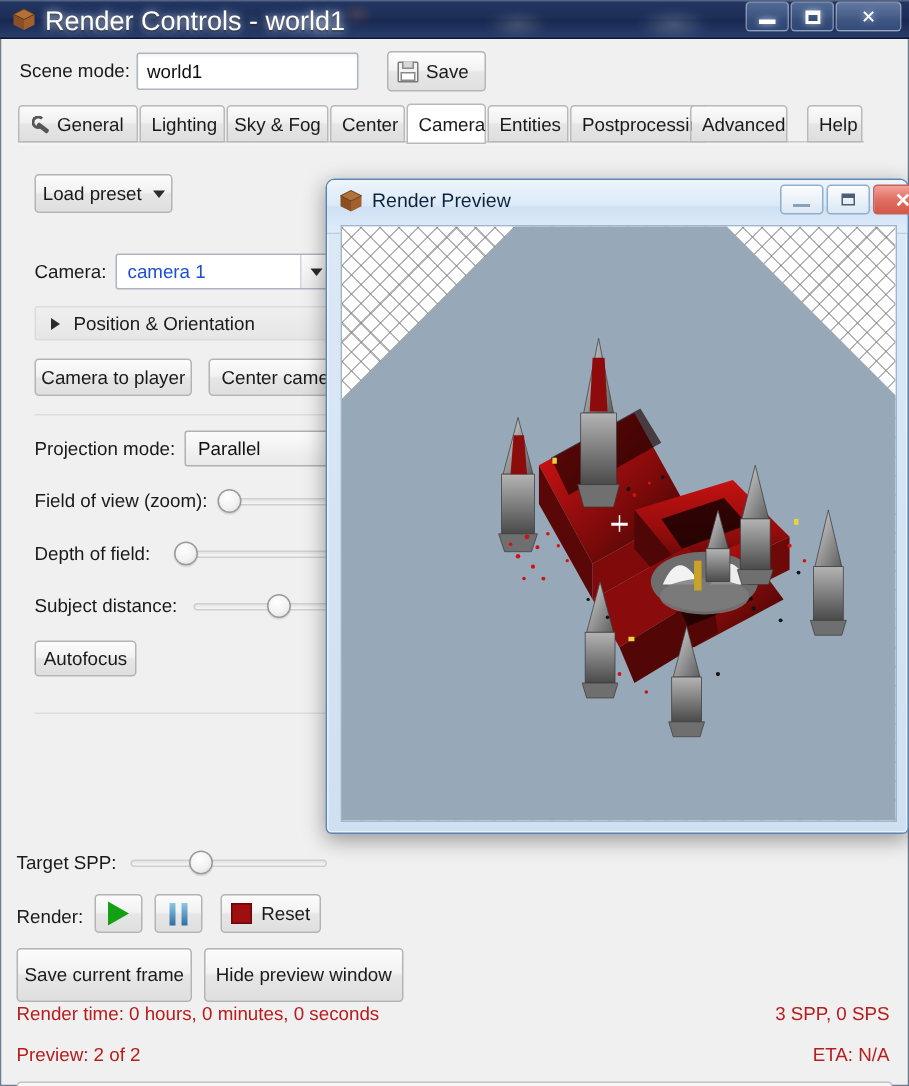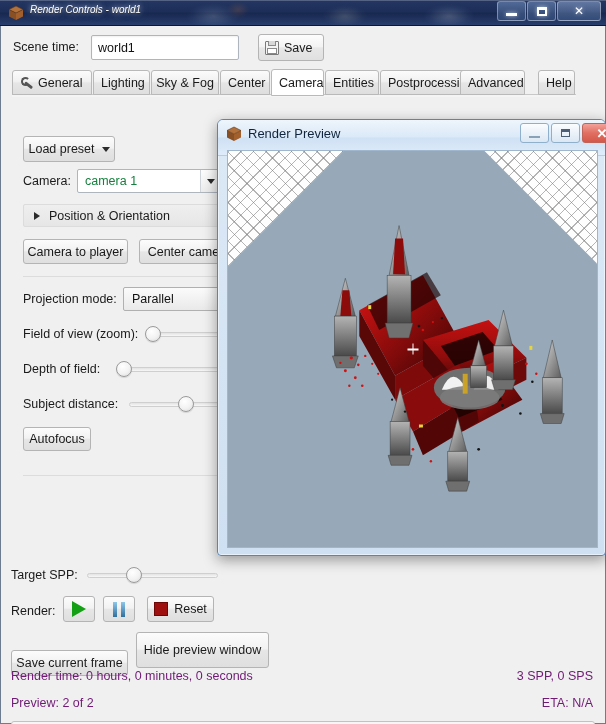--- a/index.html
+++ b/index.html
@@ -34,24 +34,23 @@
   }
   #titlebar .tglass {
     position:absolute; left:0; top:0; right:0; bottom:0;
     box-shadow: inset 0 1px 0 rgba(255,255,255,.22);
   }
   #app-icon {
     position:absolute; left:8px; top:5px; width:16px; height:16px;
   }
   #title-text {
     position:absolute; left:30px; top:4px;
-    font-size:10px; color:#ffffff;
+    font-size:18px; color:#ffffff;
     text-shadow: 0 0 5px rgba(255,255,255,.55), 0 0 8px rgba(200,220,255,.5), 0 1px 1px rgba(0,0,0,.5);
     white-space:nowrap;
-    font-style:italic;
   }
   .wbtn {
     position:absolute; top:1px; height:20px;
     border:1px solid rgba(255,255,255,.35);
     border-radius:3px;
     display:flex; align-items:center; justify-content:center;
   }
   #btn-min { left:497px; width:29px;
     background:linear-gradient(180deg,rgba(120,150,195,.55),rgba(60,90,140,.5)); }
   #btn-max { left:527px; width:29px;
@@ -125,30 +124,30 @@
     background:#555; transform:rotate(38deg); transform-origin:left center; border-radius:1px;}
 
   
   .panel-text { font-size:12.5px; color:#1a1a1a; white-space:nowrap; }
   .btn {
     position:absolute; border:1px solid #b4b4b4; border-radius:3px;
     background:linear-gradient(180deg,#fcfcfc 0%,#f2f2f2 46%,#e6e6e6 52%,#dfdfdf 100%);
     font-size:12.5px; color:#1a1a1a; display:flex; align-items:center;
     justify-content:center; cursor:default; white-space:nowrap;
   }
-  #load-preset { left:22px; top:110px; width:92px; height:26px; gap:7px;align-items:center; }
+  #load-preset { left:22px; top:90px; width:92px; height:26px; gap:7px;align-items:center; }
   .caret-dn { width:0;height:0;border-left:4px solid transparent;border-right:4px solid transparent;border-top:5px solid #2b2b2b;}
   .caret-rt { width:0;height:0;border-top:4px solid transparent;border-bottom:4px solid transparent;border-left:6px solid #2b2b2b;}
 
   #camera-label { position:absolute; left:22px; top:148px; }
   #camera-combo {
     position:absolute; left:76px; top:143px; width:144px; height:24px;
     border:1px solid #aeb5bd; background:#fff; border-radius:2px;
   }
-  #camera-combo .val { position:absolute; left:7px; top:4px; font-size:12.5px; color:#15803d; }
+  #camera-combo .val { position:absolute; left:7px; top:4px; font-size:12.5px; color:#1d4ed8; }
   #camera-combo-arrow {
     position:absolute; right:0; top:0; width:20px; height:100%;
     border-left:1px solid #cfd4da;
     background:linear-gradient(180deg,#fdfdfd,#ececec);
     display:flex; align-items:center; justify-content:center;
   }
 
   #pos-orient {
     position:absolute; left:22px; top:178px; width:205px; height:23px;
     background:linear-gradient(180deg,#efefef,#e6e6e6);
@@ -193,24 +192,24 @@
   #play-btn  { left:62px; top:570px; width:32px; height:26px; }
   #pause-btn { left:102px; top:570px; width:32px; height:26px; }
   #reset-btn { left:146px; top:570px; width:67px; height:26px; gap:6px; }
 
   .tri-play { width:0;height:0;border-top:8px solid transparent;border-bottom:8px solid transparent;border-left:14px solid #14a014;}
   .pause-ic { display:flex; gap:4px; }
   .pause-ic i { display:block; width:4px; height:15px;
     background:linear-gradient(180deg,#8fc6ea,#2e6f9e); }
   .stop-sq { width:14px; height:14px; background:#9e1010; border:1px solid #6d0707; }
 
-  #save-frame { left:10px; top:624px; width:117px; height:26px; }
+  #save-frame { left:10px; top:606px; width:117px; height:36px; }
   #hide-prev  { left:135px; top:606px; width:133px; height:36px; }
 
-  .status { position:absolute; font-size:12.5px; color:#701a75; white-space:nowrap; }
+  .status { position:absolute; font-size:12.5px; color:#b91c1c; white-space:nowrap; }
   #render-time { left:10px; top:643px; }
   #spp-sps     { right:12px; top:643px; }
   #preview-cnt { left:10px; top:670px; }
   #eta         { right:12px; top:670px; }
 
   #progress-outer {
     position:absolute; left:10px; top:695px; width:584px; height:18px;
     background:#f6f6f6; border:1px solid #c2c2c2; border-radius:3px; padding:2px;
   }
 
@@ -296,21 +295,21 @@
     </div>
     <div class="wbtn" id="btn-close">
       <span class="glyph">✕</span>
     </div>
   </div>
 
   <div id="client">
    <div id="clientinner">
 
     <div id="scene-row">
-      <div id="scene-label" class="panel-text">Scene time:</div>
+      <div id="scene-label" class="panel-text">Scene mode:</div>
       <input id="scene-input" value="world1" style="">
       <div id="save-btn">
         <span class="floppy">
           <span class="body"></span>
               <span class="shut"></span>
               <span class="lbl"></span>
         </span>
         <span>Save</span>
       </div>
     </div>

